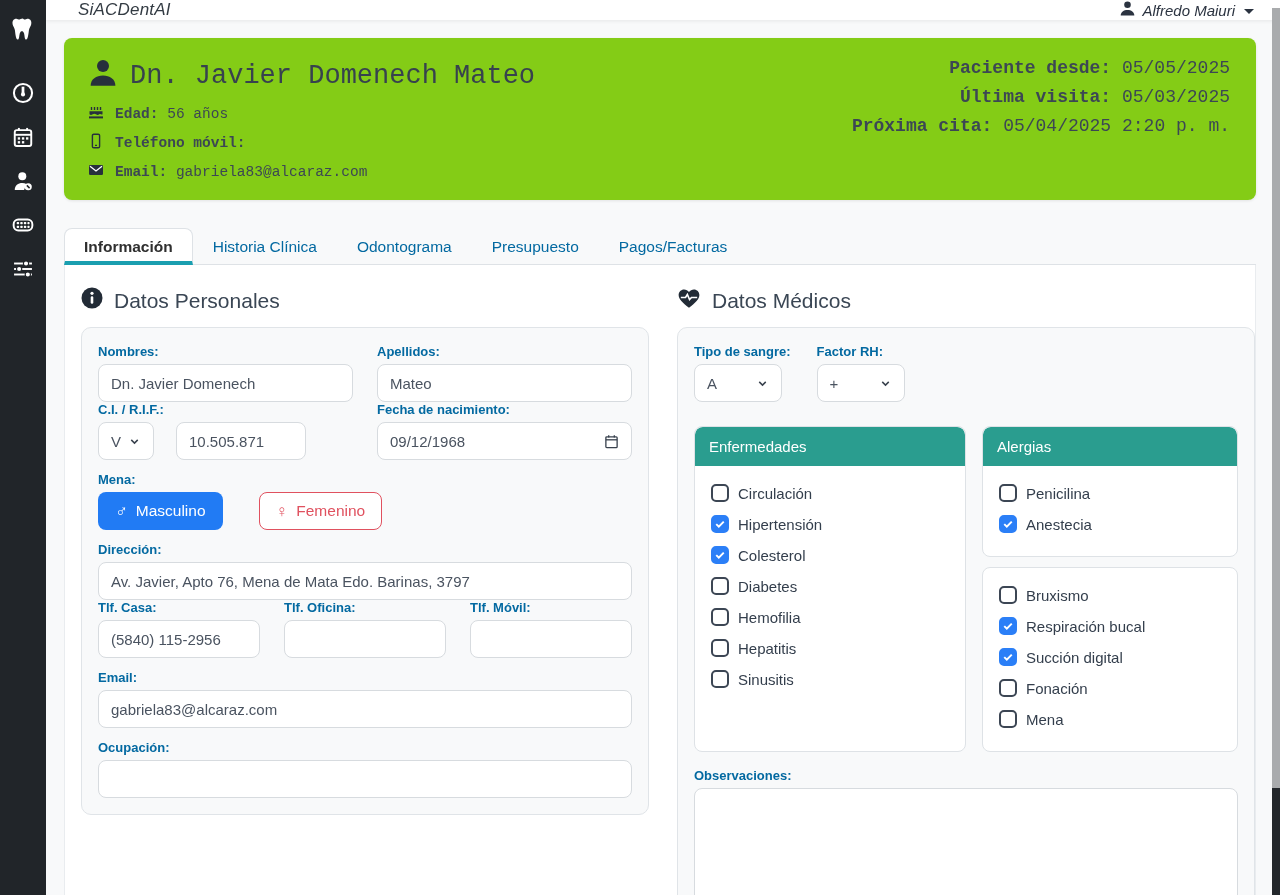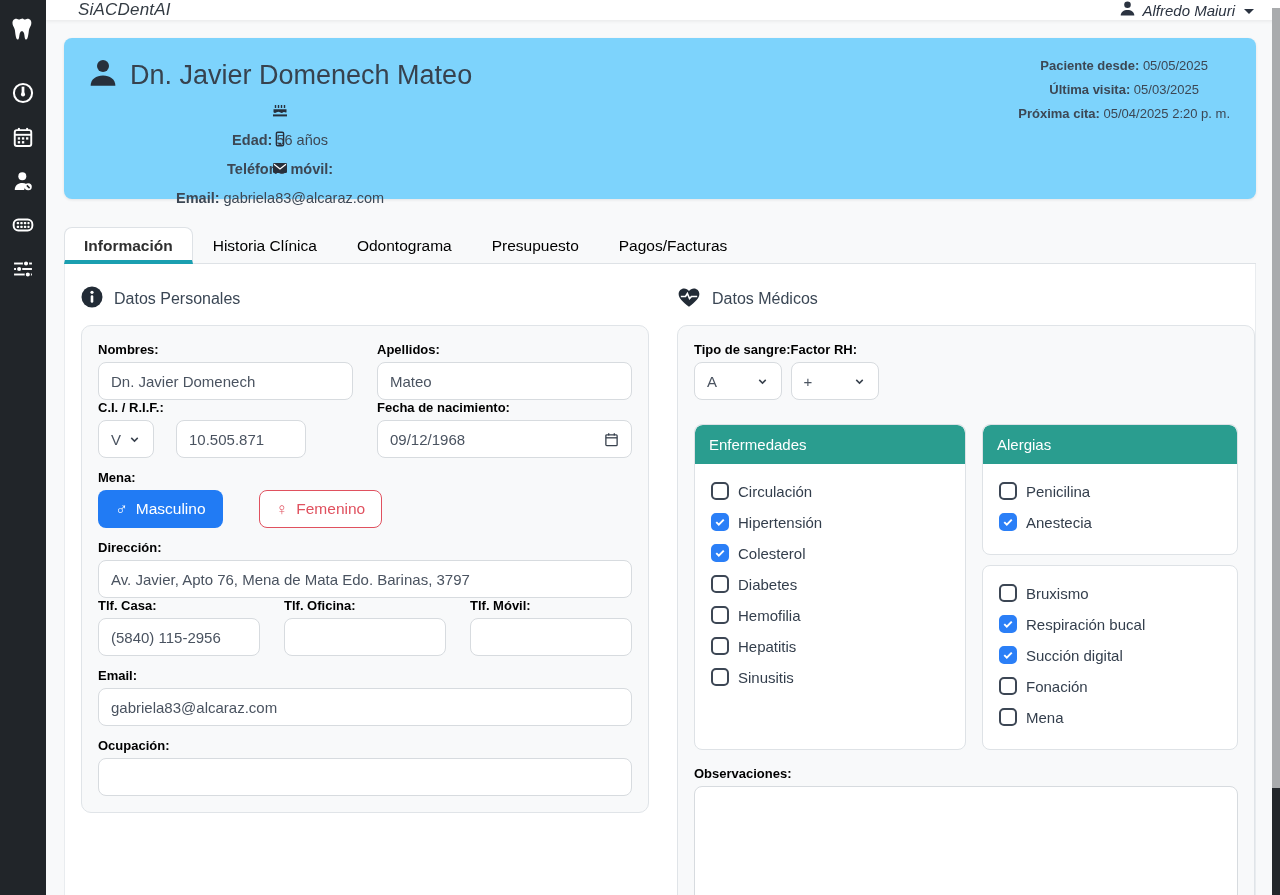--- a/index.html
+++ b/index.html
@@ -18,62 +18,62 @@
   .main { flex:1; display:flex; flex-direction:column; }
 
   .navbar { height:52px; background:#fff; display:flex; align-items:center; padding:0 26px 0 32px; box-shadow:0 1px 4px rgba(0,0,0,.08); position:relative; z-index:4;font-style:italic; }
   .brand { font-size:17px; color:#333b43; letter-spacing:.2px; }
   .usermenu { margin-left:auto; display:flex; align-items:center; gap:6px; font-size:15px; color:#2b3340; cursor:pointer; }
   .caret { width:0; height:0; border-left:5px solid transparent; border-right:5px solid transparent; border-top:5px solid #2b3340; margin-left:3px; margin-top:2px; }
 
   .content { padding:18px 24px 0 18px; flex:1; display:flex; flex-direction:column; }
 
   
-  .pcard { background:#7dd3fc; border-radius:8px; box-shadow:0 1px 3px rgba(0,0,0,.09); padding:20px 26px 18px 24px; display:flex; }
+  .pcard { background:#84cc16; border-radius:8px; box-shadow:0 1px 3px rgba(0,0,0,.09); padding:20px 26px 18px 24px; display:flex;font-family:Liberation Mono, monospace; }
   .pname-row { display:flex; align-items:center; gap:12px; }
   .pname { font-size:27px; font-weight:500; color:#37424e; }
   .pinfo { margin-top:10px; }
-  .prow { display:flex; align-items:center; gap:11px; margin-top:8px; font-size:14.5px; color:#3c4754; height:21px;flex-direction:column; }
+  .prow { display:flex; align-items:center; gap:11px; margin-top:8px; font-size:14.5px; color:#3c4754; height:21px; }
   .prow .lab { font-weight:700; }
-  .pmeta { margin-left:auto; text-align:center; font-size:13px; color:#3c4754; }
+  .pmeta { margin-left:auto; text-align:right; font-size:18px; color:#3c4754; }
   .pmeta .mrow { margin-bottom:9px; }
   .pmeta .lab { font-weight:700; }
 
   
   .tabs { display:flex; margin-top:28px; border-bottom:1px solid #dee2e6; }
-  .tab { padding:9px 19px 8px; font-size:15.5px; color:#000000; cursor:pointer; border:1px solid transparent; border-radius:8px 8px 0 0; margin-bottom:-1px; }
+  .tab { padding:9px 19px 8px; font-size:15.5px; color:#0369a1; cursor:pointer; border:1px solid transparent; border-radius:8px 8px 0 0; margin-bottom:-1px; }
   .tab.active { background:#fff; color:#2f2f2f; font-weight:700; border-color:#dee2e6; border-bottom:4px solid #1a9fb0; padding-bottom:5px; }
 
   .tab-content { background:#fff; border:1px solid #e9ecef; border-top:none; min-height:587px; padding:22px 0 24px 16px; display:grid; grid-template-columns:568px 1fr; column-gap:28px; align-items:start; }
 
-  .sec-head { display:flex; align-items:center; gap:11px; font-size:16px; color:#3a4654; margin-bottom:13px; }
+  .sec-head { display:flex; align-items:center; gap:11px; font-size:21px; color:#3a4654; margin-bottom:13px; }
 
   .graycard { background:#f8f9fa; border:1px solid #e0e4e8; border-radius:10px; padding:16px; }
 
   
-  label.fl { display:block; font-size:13px; font-weight:700; color:#000000; margin:12px 0 5px; }
+  label.fl { display:block; font-size:13px; font-weight:700; color:#0369a1; margin:12px 0 5px; }
   label.fl:first-child { margin-top:0; }
   .grid2 { display:grid; grid-template-columns:1fr 1fr; column-gap:24px; }
   .grid3 { display:grid; grid-template-columns:1fr 1fr 1fr; column-gap:24px; }
   .inp { width:100%; height:38px; background:#fff; border:1px solid #d7dbdf; border-radius:8px; padding:0 12px; font-size:15px; color:#4a5360; font-family:"Liberation Sans", sans-serif; outline:none; }
   .fakein { display:flex; align-items:center; background:#fff; border:1px solid #d7dbdf; border-radius:8px; height:38px; padding:0 12px; font-size:15px; color:#4a5360; cursor:pointer; }
   .fakein .sp { flex:1; }
   .sel-sm { width:56px; justify-content:space-between; }
   .sel-md { width:88px; justify-content:space-between; }
   .cirow { display:flex; gap:22px; }
   .ci-num { width:130px; }
   .sexrow { display:flex; gap:36px; margin-top:2px; }
   .btn { display:inline-flex; align-items:center; gap:8px; height:38px; padding:0 16px; border-radius:8px; font-size:15.5px; cursor:pointer; border:1px solid transparent; }
   .btn-male { background:#217bf4; color:#fff; }
   .btn-female { background:#fff; color:#e0515f; border-color:#e0515f; }
   .gsym { font-size:17px; line-height:1; }
   textarea.inp { height:120px; padding:9px 12px; resize:none; }
 
   
-  .bloodrow { display:flex; }
+  .bloodrow { display:flex; gap:26px; }
   .medgrid { display:grid; grid-template-columns:272px 1fr; column-gap:16px; margin-top:24px; align-items:stretch; }
   .subcol { display:flex; flex-direction:column; gap:10px; }
   .gcard { background:#fff; border:1px solid #dee2e6; border-radius:8px; overflow:hidden; display:flex; flex-direction:column; }
   .gcard.grow { flex:1; }
   .ghead { background:#2a9d8f; color:#fff; font-size:15px; padding:11px 14px; border-radius:8px 8px 0 0; }
   .gbody { padding:18px 16px 10px; flex:1;text-align:center; }
   .chk { display:flex; align-items:center; gap:9px; margin-bottom:13px; font-size:15px; color:#333e4c; cursor:pointer; }
   .box { width:18px; height:18px; border:2px solid #3c4654; border-radius:5px; background:#fff; flex:0 0 18px; display:flex; align-items:center; justify-content:center; }
   .box svg { display:none; }
   .box.checked { background:#2b7ff7; border-color:#2b7ff7; }

